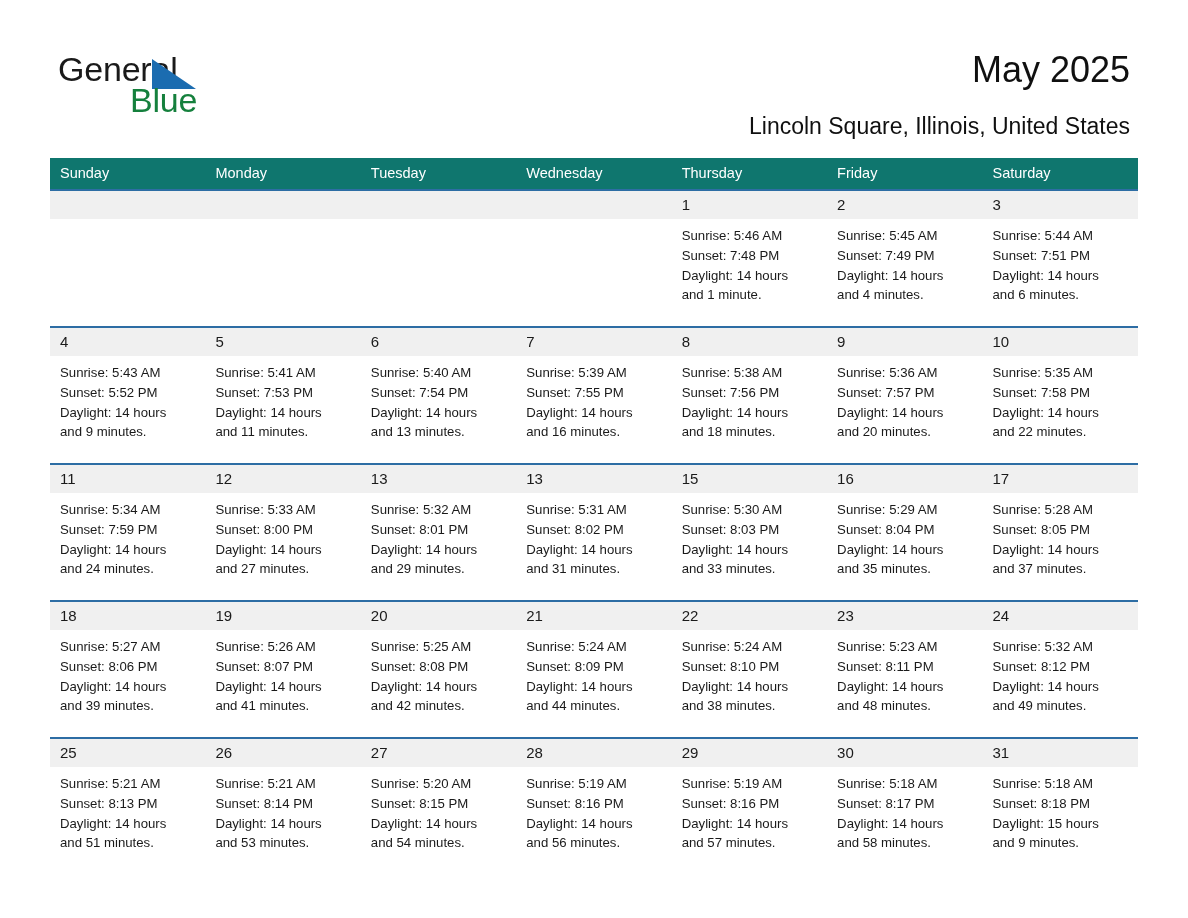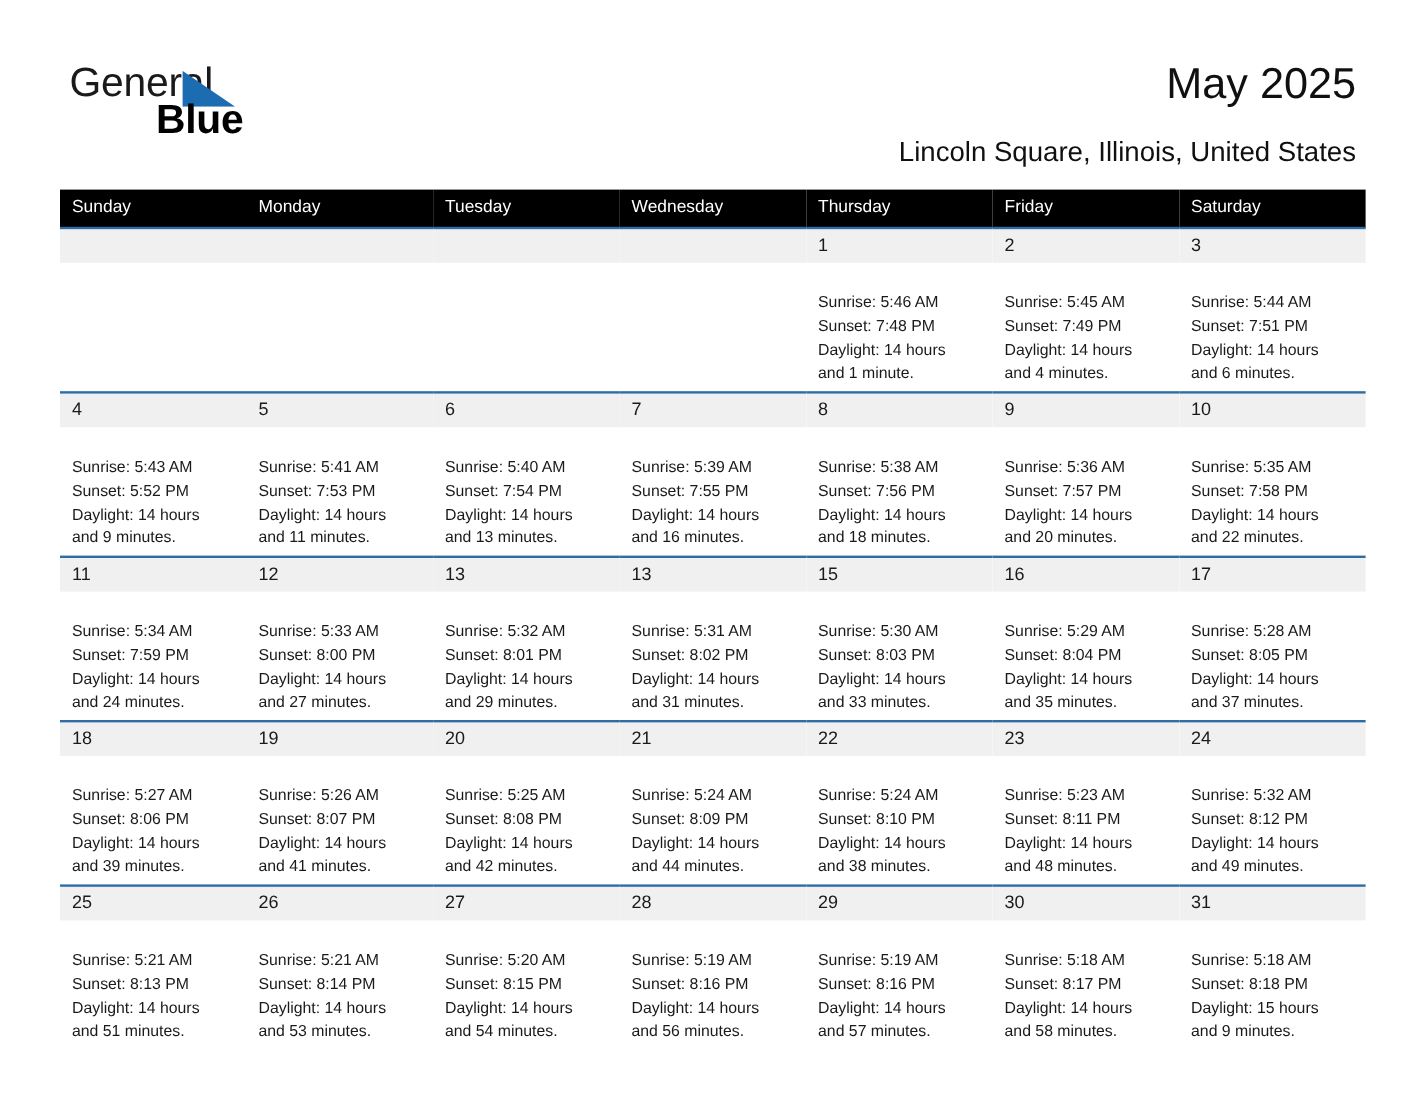--- a/index.html
+++ b/index.html
@@ -54,22 +54,22 @@
     width: 44px;
     height: 30px;
   }
   .brand-line2 {
     position: absolute;
     left: 72px;
     top: 31px;
     font-size: 34px;
     line-height: 38px;
     letter-spacing: -0.2px;
-    color: #000000;
-    font-weight: 700;
+    color: #15803d;
+    font-weight: 400;
     white-space: nowrap;
   }
 
   .title-month {
     position: absolute;
     right: 58px;
     top: 44px;
     font-size: 36px;
     line-height: 52px;
     font-weight: 400;
@@ -97,21 +97,21 @@
     width: 1088px;
   }
   .cal-table {
     width: 1088px;
     border-collapse: collapse;
     table-layout: fixed;
   }
   .cal-table col { width: 155.43px; }
 
   thead th {
-    background: #000000;
+    background: #0f766e;
     color: #ffffff;
     font-size: 14.5px;
     font-weight: 400;
     text-align: left;
     padding: 7px 0 8px 10px;
     height: 16px;
     border: none;
   }
 
   tbody tr.week {
@@ -135,21 +135,20 @@
     color: #1a1a1a;
     padding: 5px 0 5px 10px;
     height: 18px;
   }
   .info {
     display: block;
     padding: 7px 8px 0 10px;
     font-size: 13.2px;
     line-height: 19.8px;
     color: #1a1a1a;
-    margin-top: 16px;
   }
   .info .l { display: block; white-space: nowrap; }
 
   
   tbody tr.week.first td.day { border-top: 2px solid #2d6da4; }
   td.day.empty .daynum { visibility: visible; color: transparent; }
 </style>
 </head>
 <body>
 

